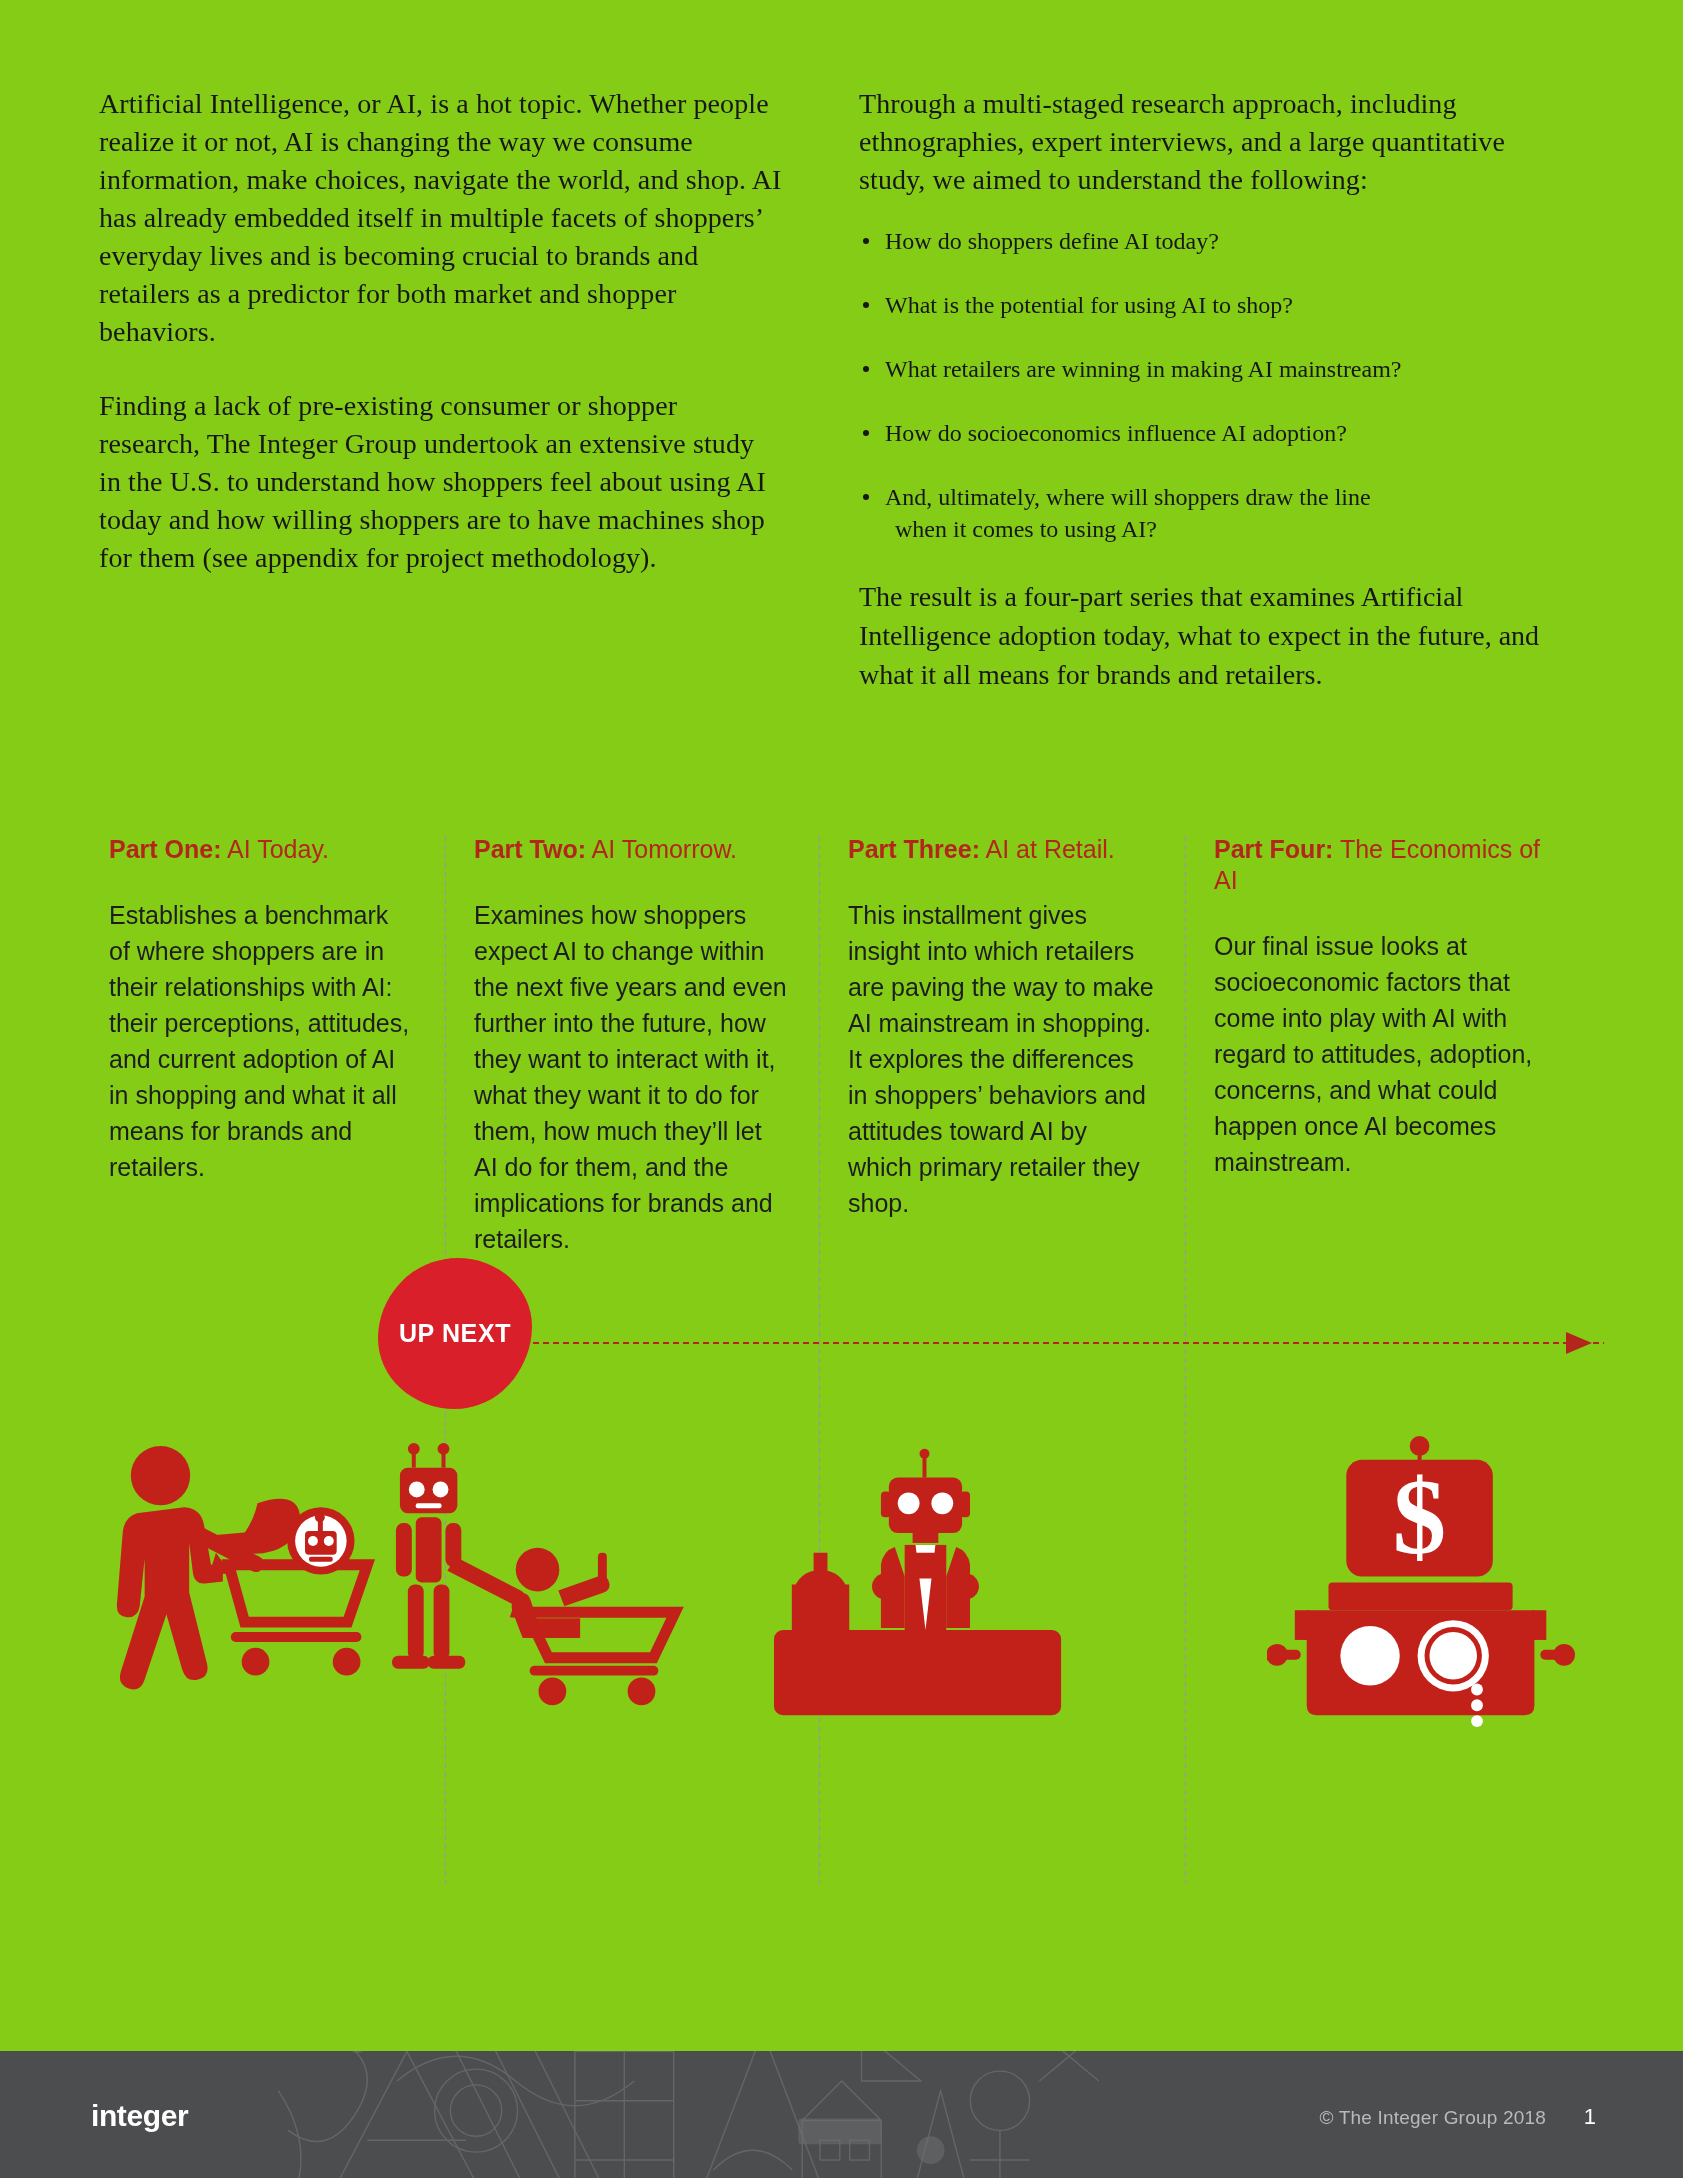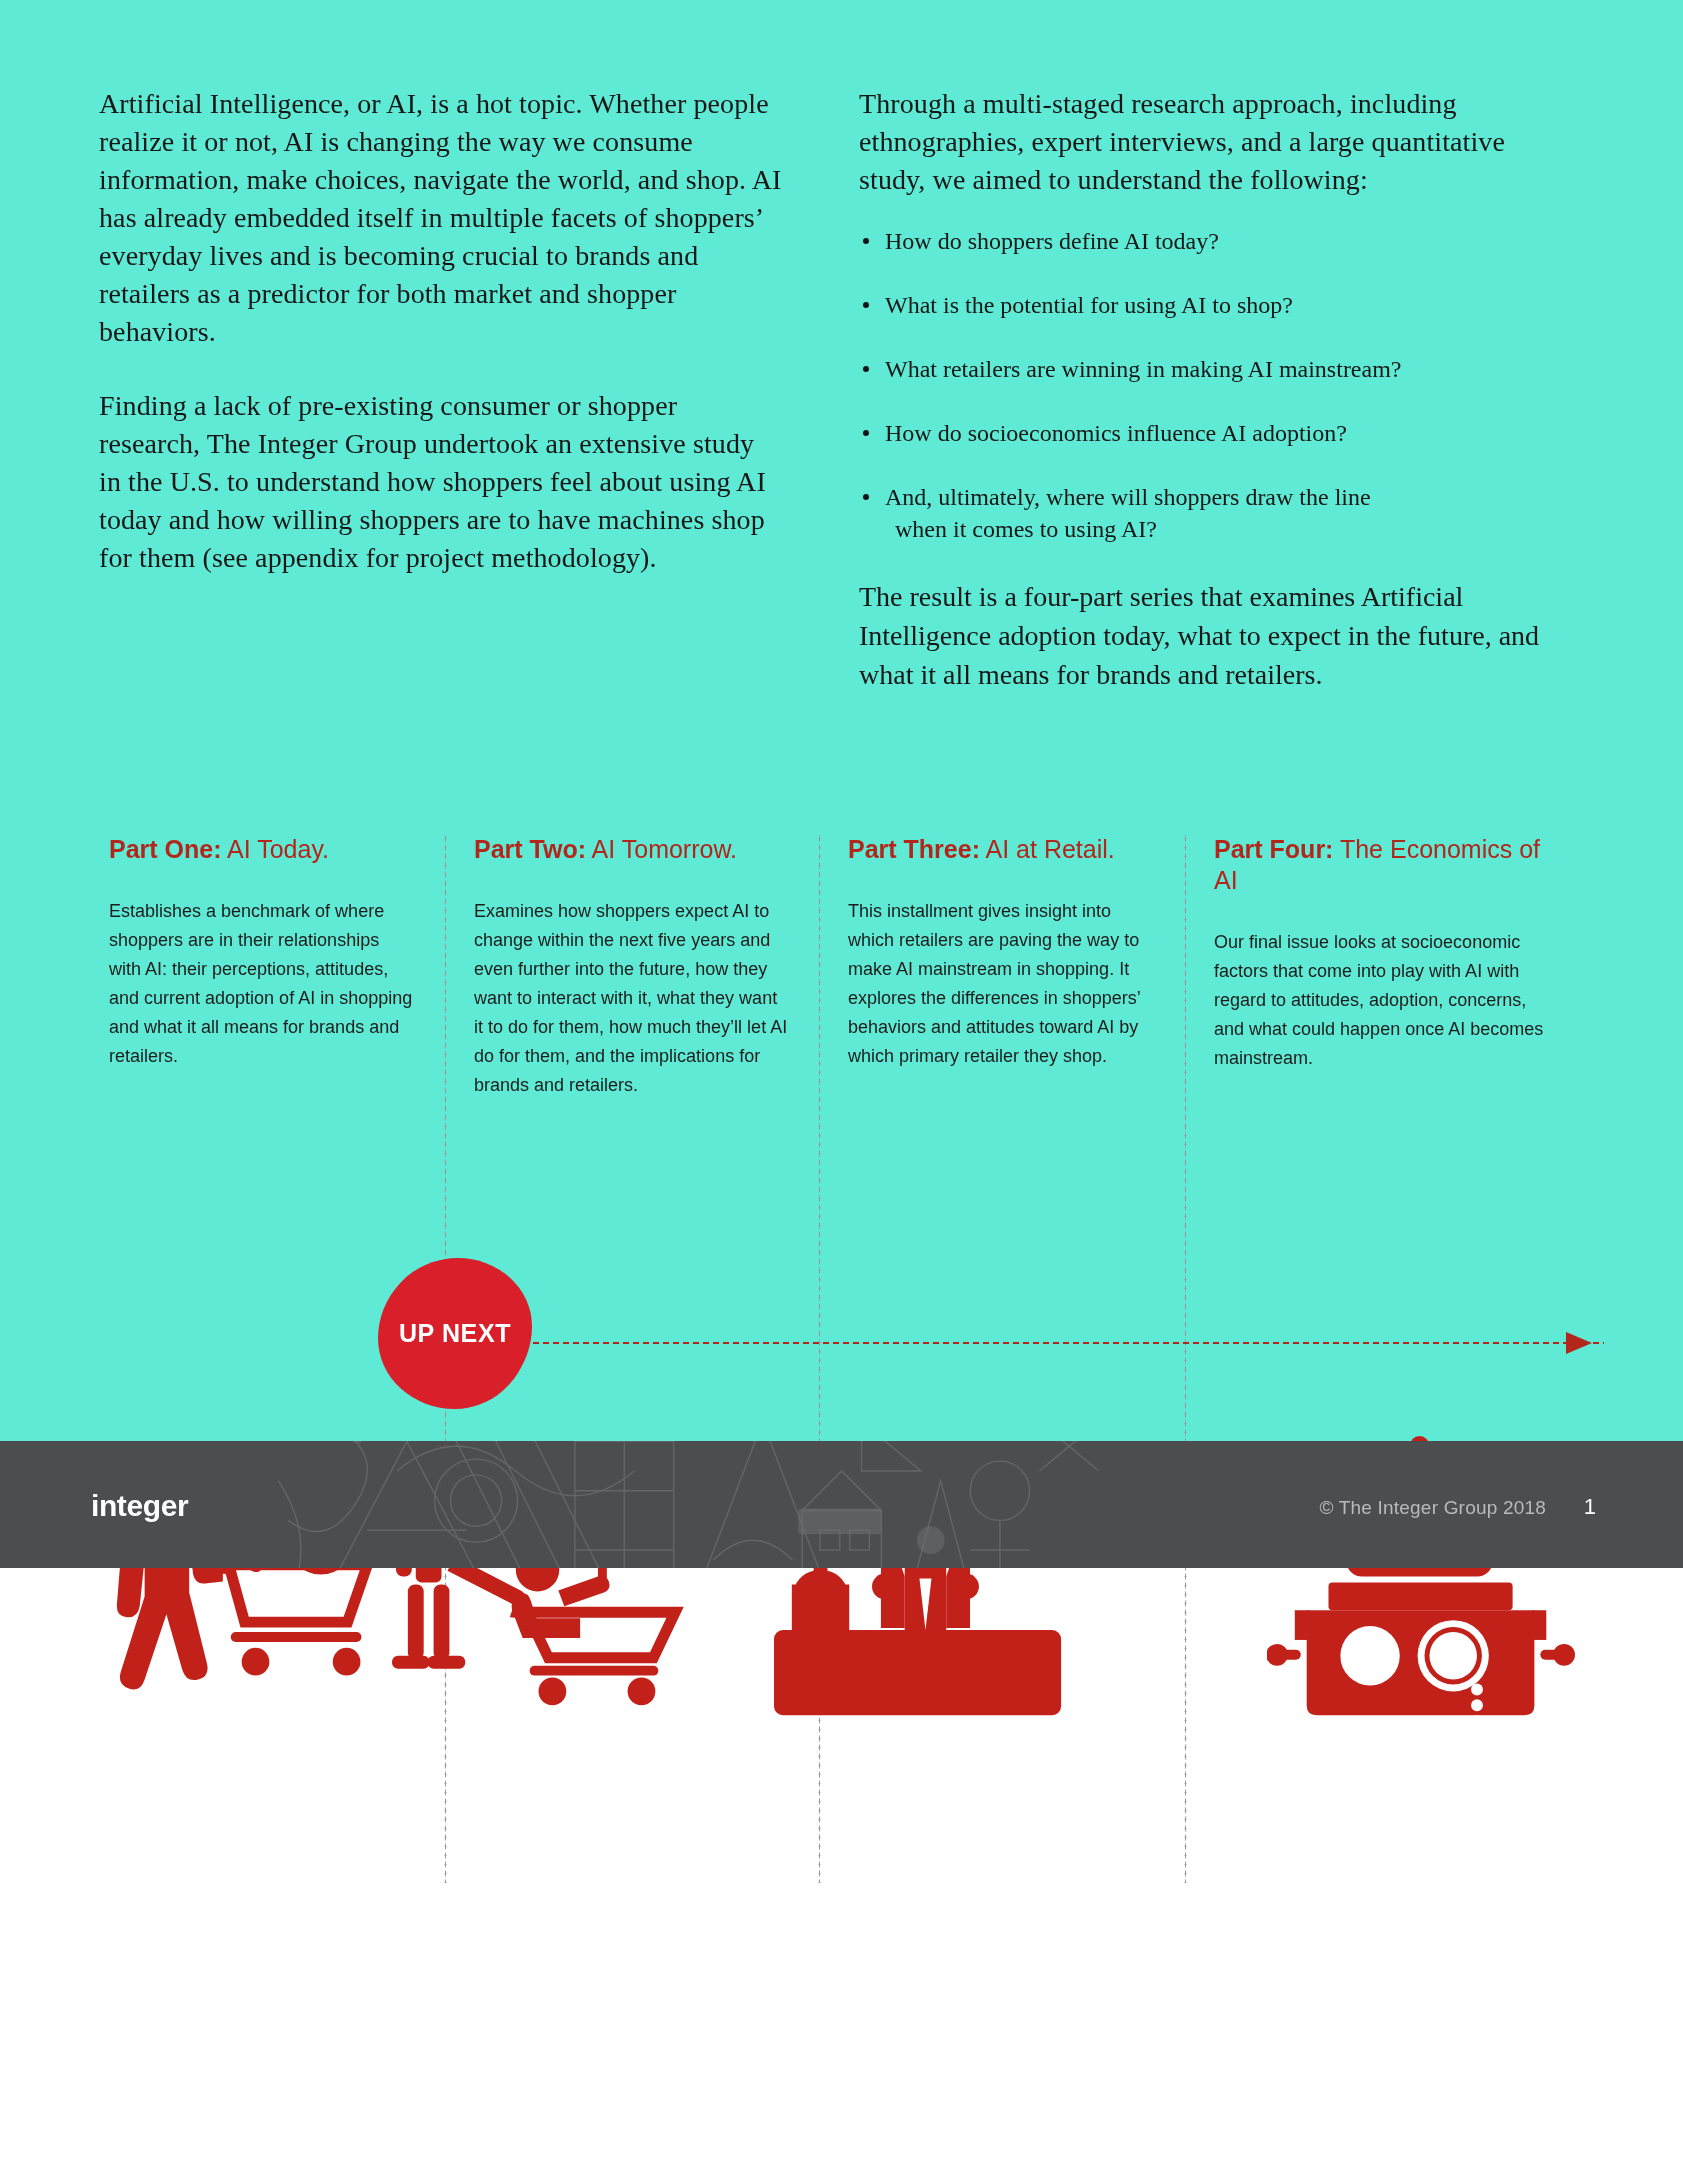--- a/index.html
+++ b/index.html
@@ -2,21 +2,21 @@
 <html><head>
 <meta charset="utf-8">
 <style>
   * { box-sizing: border-box; margin: 0; padding: 0; }
   html, body {
     width: 1683px; height: 2178px;
     background: #ffffff;
     font-family: "Liberation Sans", sans-serif;
     overflow: hidden;
   }
-  .page { position: relative; width: 1683px; height: 1568px; background: #5eead4; }
+  .page { position: relative; width: 1683px; height: 2178px; background: #84cc16; }
 
   
   .intro {
     position: absolute;
     left: 99px; top: 85px;
     width: 1485px;
     display: flex;
     gap: 77px;
   }
   .intro-col { width: 683px; }
@@ -90,22 +90,22 @@
   .part-title {
     font-size: 25px;
     line-height: 31px;
     color: #b3261c;
     margin-bottom: 32px;
   }
   .part-title .lead { font-weight: bold; color: #b3261c; }
   .part-title .rest { font-weight: normal; color: #b3261c; }
 
   .part-body {
-    font-size: 18px;
-    line-height: 29px;
+    font-size: 25px;
+    line-height: 36px;
     color: #1d1d1d;
   }
 
   
   .timeline {
     position: absolute;
     left: 99px; top: 1341px;
     width: 1485px; height: 4px;
   }
   .timeline .dashline {

